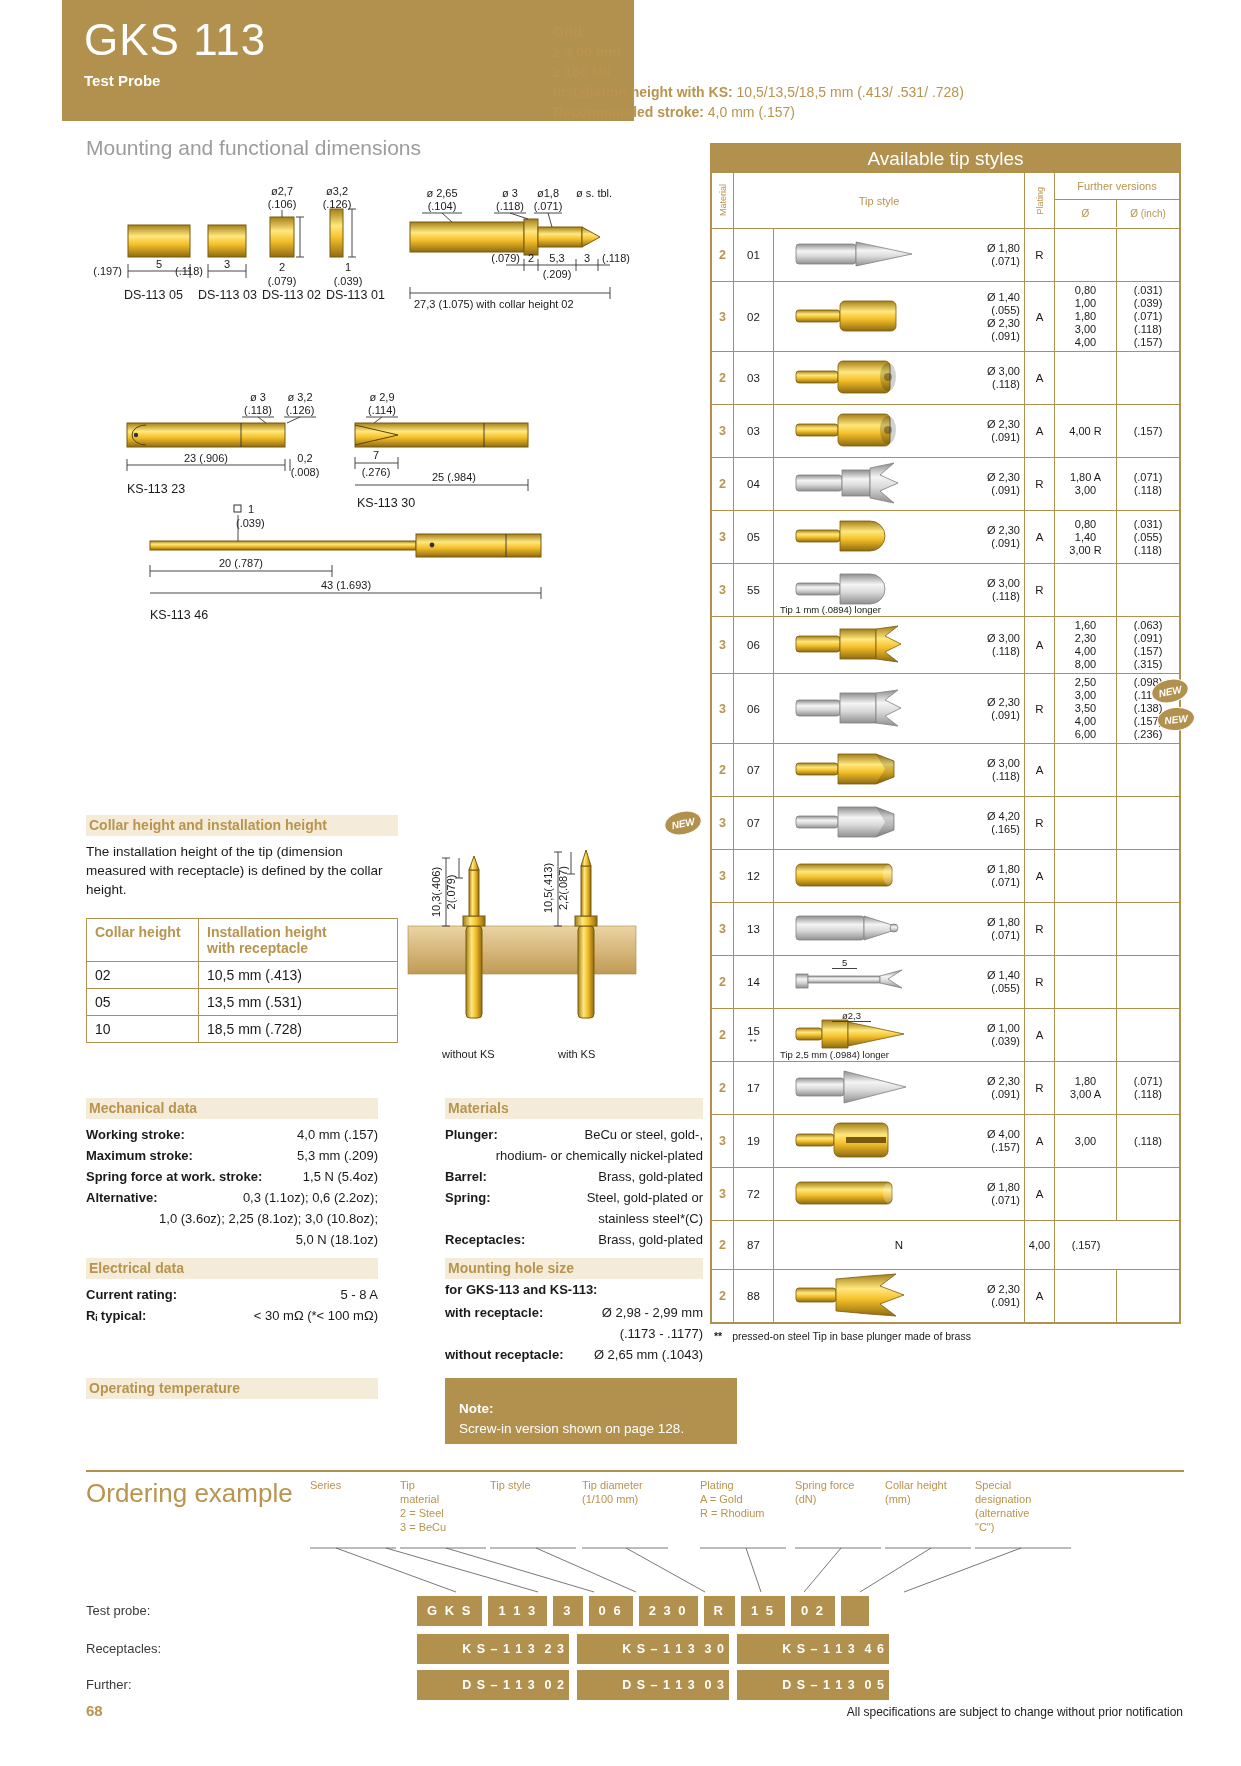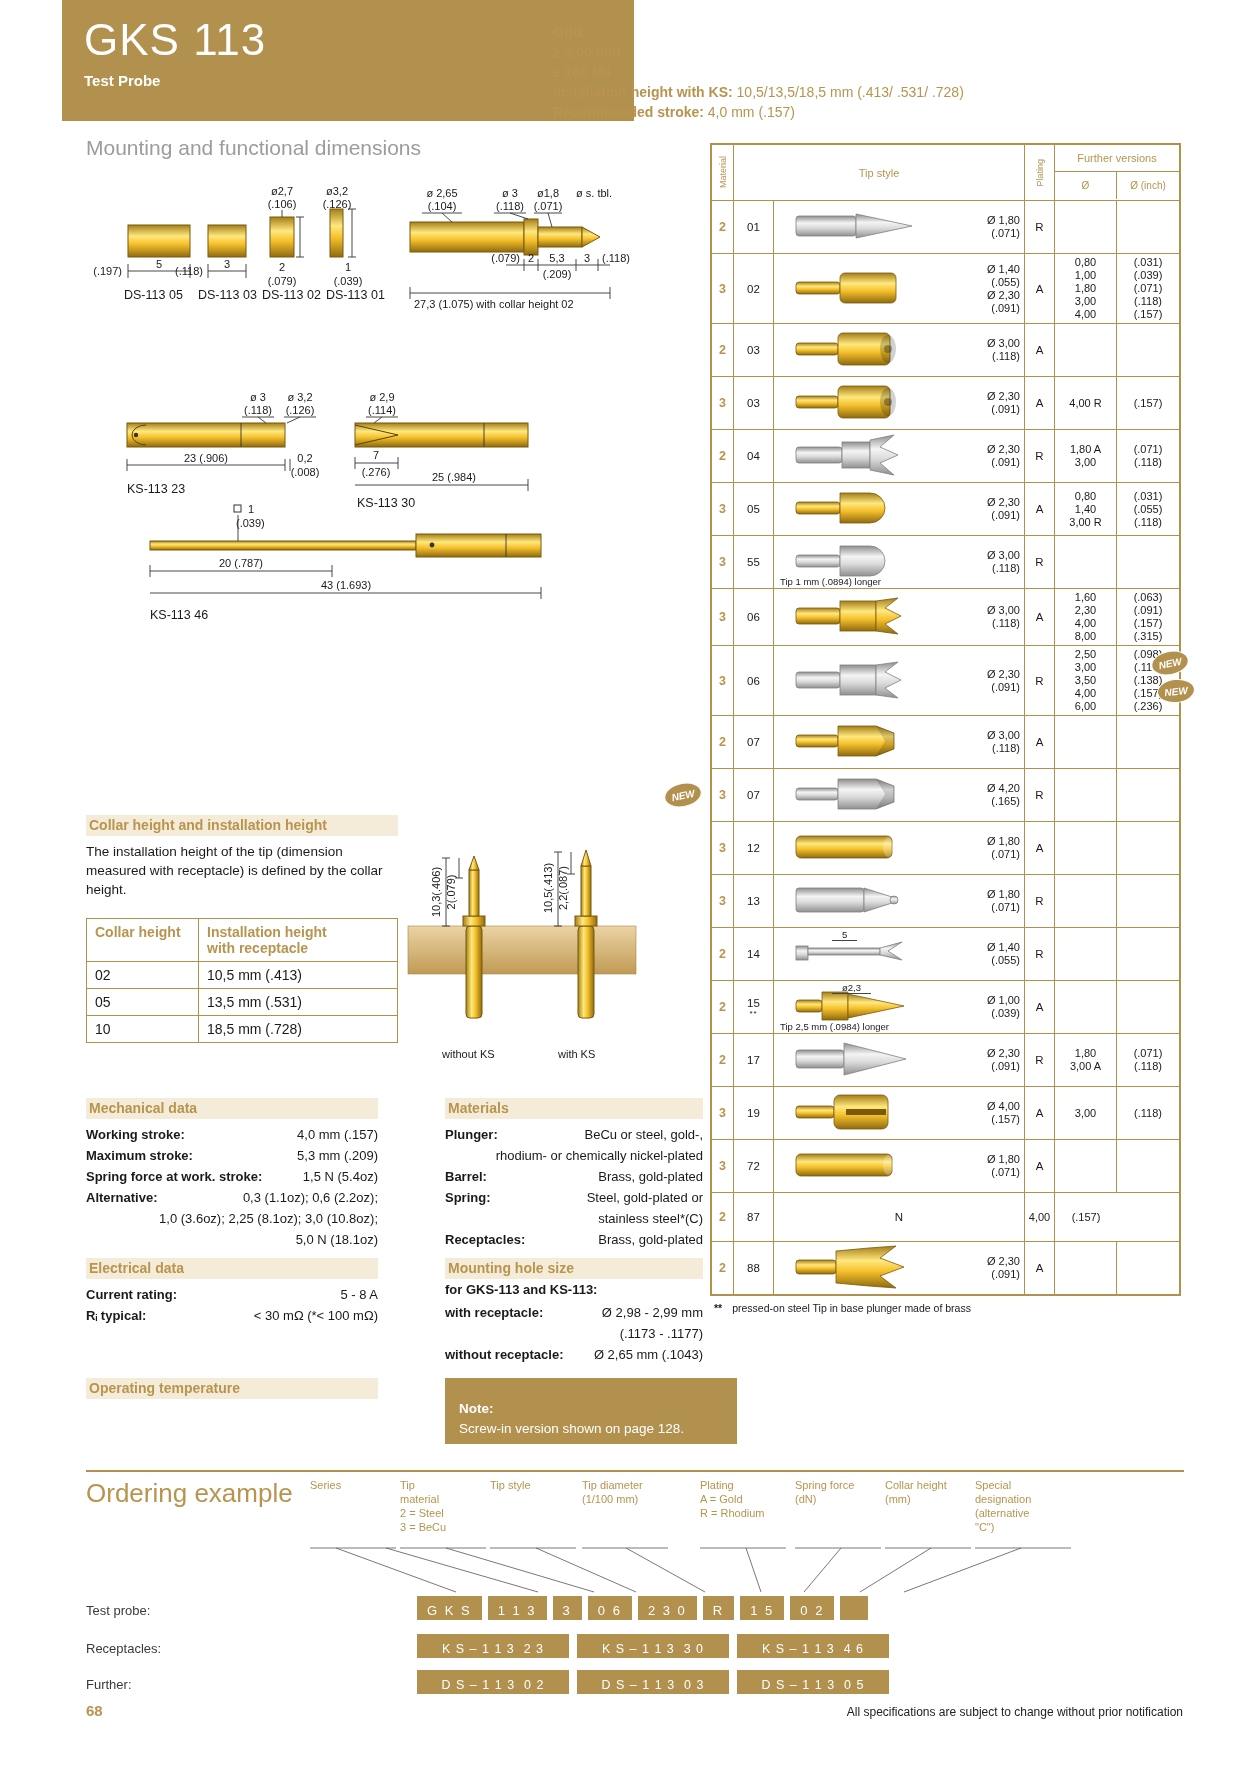--- a/index.html
+++ b/index.html
@@ -75,21 +75,21 @@
   .ord-cols{position:absolute;left:86px;top:1478px;width:1100px;height:66px}
   .ord-col{position:absolute;top:0;width:96px;font-size:11px;line-height:14px;color:#B8944E;white-space:pre-line}
   .ord-col:nth-of-type(1){left:224px}.ord-col:nth-of-type(2){left:314px}
   .ord-col:nth-of-type(3){left:404px}.ord-col:nth-of-type(4){left:496px}
   .ord-col:nth-of-type(5){left:614px}.ord-col:nth-of-type(6){left:709px}
   .ord-col:nth-of-type(7){left:799px}.ord-col:nth-of-type(8){left:889px}
   .ord-lines{position:absolute;left:86px;top:1546px;width:1100px;height:48px}
   .ord-row{position:absolute;left:86px;height:30px;width:1100px}
   .ord-label{position:absolute;left:0;top:0;line-height:30px;font-size:13px;color:#3a3a3a}
   .boxes{position:absolute;left:331px;top:0;display:flex;gap:6px}
-  .code-box{background:#B2904E;color:#fff;font-size:13px;font-weight:normal;height:24px;line-height:30px;padding:0 10px;letter-spacing:2px;white-space:pre;text-align:center}
+  .code-box{background:#B2904E;color:#fff;font-size:13px;font-weight:bold;height:30px;line-height:30px;padding:0 10px;letter-spacing:2px;white-space:pre;text-align:right}
   .code-box:empty{width:28px;padding:0}
   .boxes.widegap{gap:8px}
   .code-box.wide{width:152px;letter-spacing:1px;font-size:12.5px;padding:0 4px}
 
   .page-num{position:absolute;left:86px;top:1702px;color:#B8944E;font-weight:bold;font-size:15px}
   .spec-foot{position:absolute;right:58px;top:1705px;font-size:12px;color:#222}
 
   svg text{font-size:11px;fill:#1a1a1a;font-family:"Liberation Sans",sans-serif}
   svg .nm{font-size:12.5px}
   svg .dl{stroke:#333;stroke-width:0.9}
@@ -263,20 +263,21 @@
       <line class="dl" x1="246" y1="390" x2="246" y2="402"></line>
     <text x="155" y="392" text-anchor="middle">20 (.787)</text>
     <line class="dl" x1="64" y1="418" x2="455" y2="418"></line>
       <line class="dl" x1="455" y1="412" x2="455" y2="424"></line>
     <text x="260" y="414" text-anchor="middle">43 (1.693)</text>
     <text x="64" y="444" class="nm">KS-113 46</text>
   </svg>
 
   <div class="tips-panel">
     <div class="tips-box">
+      <div class="tips-title">Available tip styles</div>
       <div class="tips-head">
         <div class="th">
             <span class="vtext">Material</span>
           </div>
         <div class="th tip-h">Tip style</div>
         <div class="th">
             <span class="vtext">Plating</span>
           </div>
         <div class="th fv-h">
           <div class="fv-top">Further versions</div>

